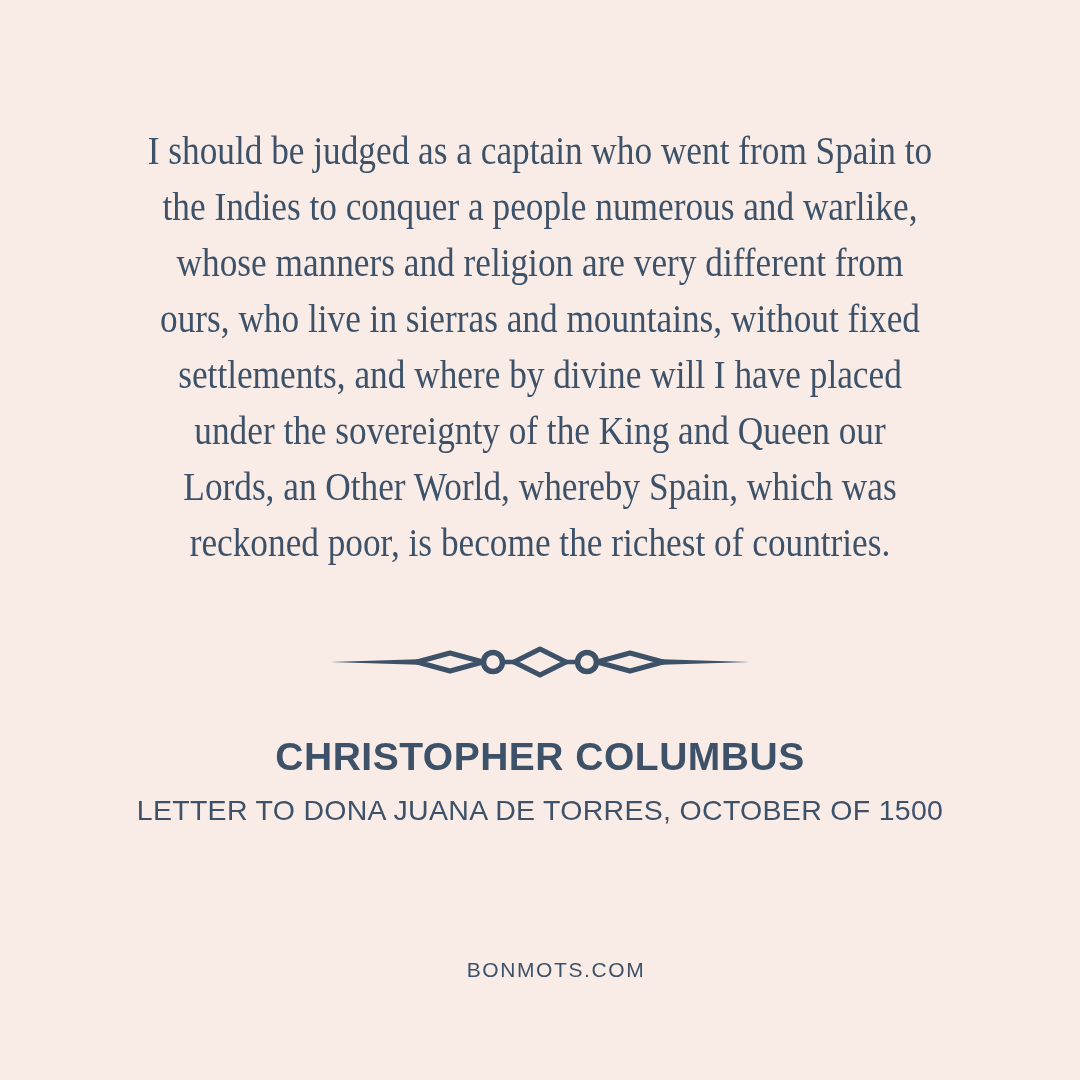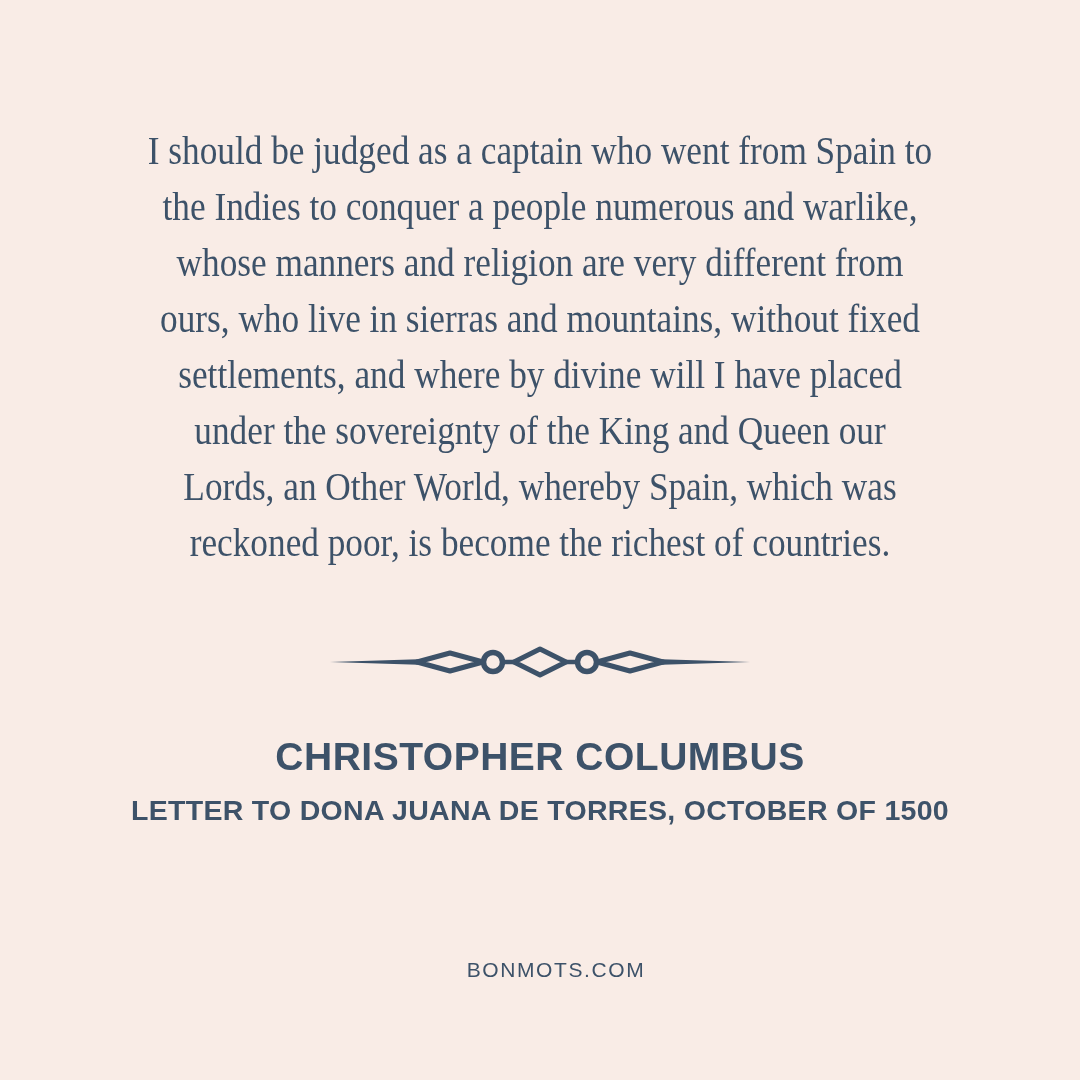--- a/index.html
+++ b/index.html
@@ -56,21 +56,21 @@
     font-size: 39px;
     font-weight: bold;
     letter-spacing: 0.5px;
   }
   .source-line {
     position: absolute;
     top: 794px;
     left: 0;
     width: 1080px;
     font-size: 28.5px;
-    font-weight: bold;
+    font-weight: normal;
     letter-spacing: 0.3px;
   }
   .site-footer {
     position: absolute;
     top: 958px;
     left: 16px;
     width: 1080px;
     font-size: 21px;
     font-weight: 500;
     letter-spacing: 1.6px;

